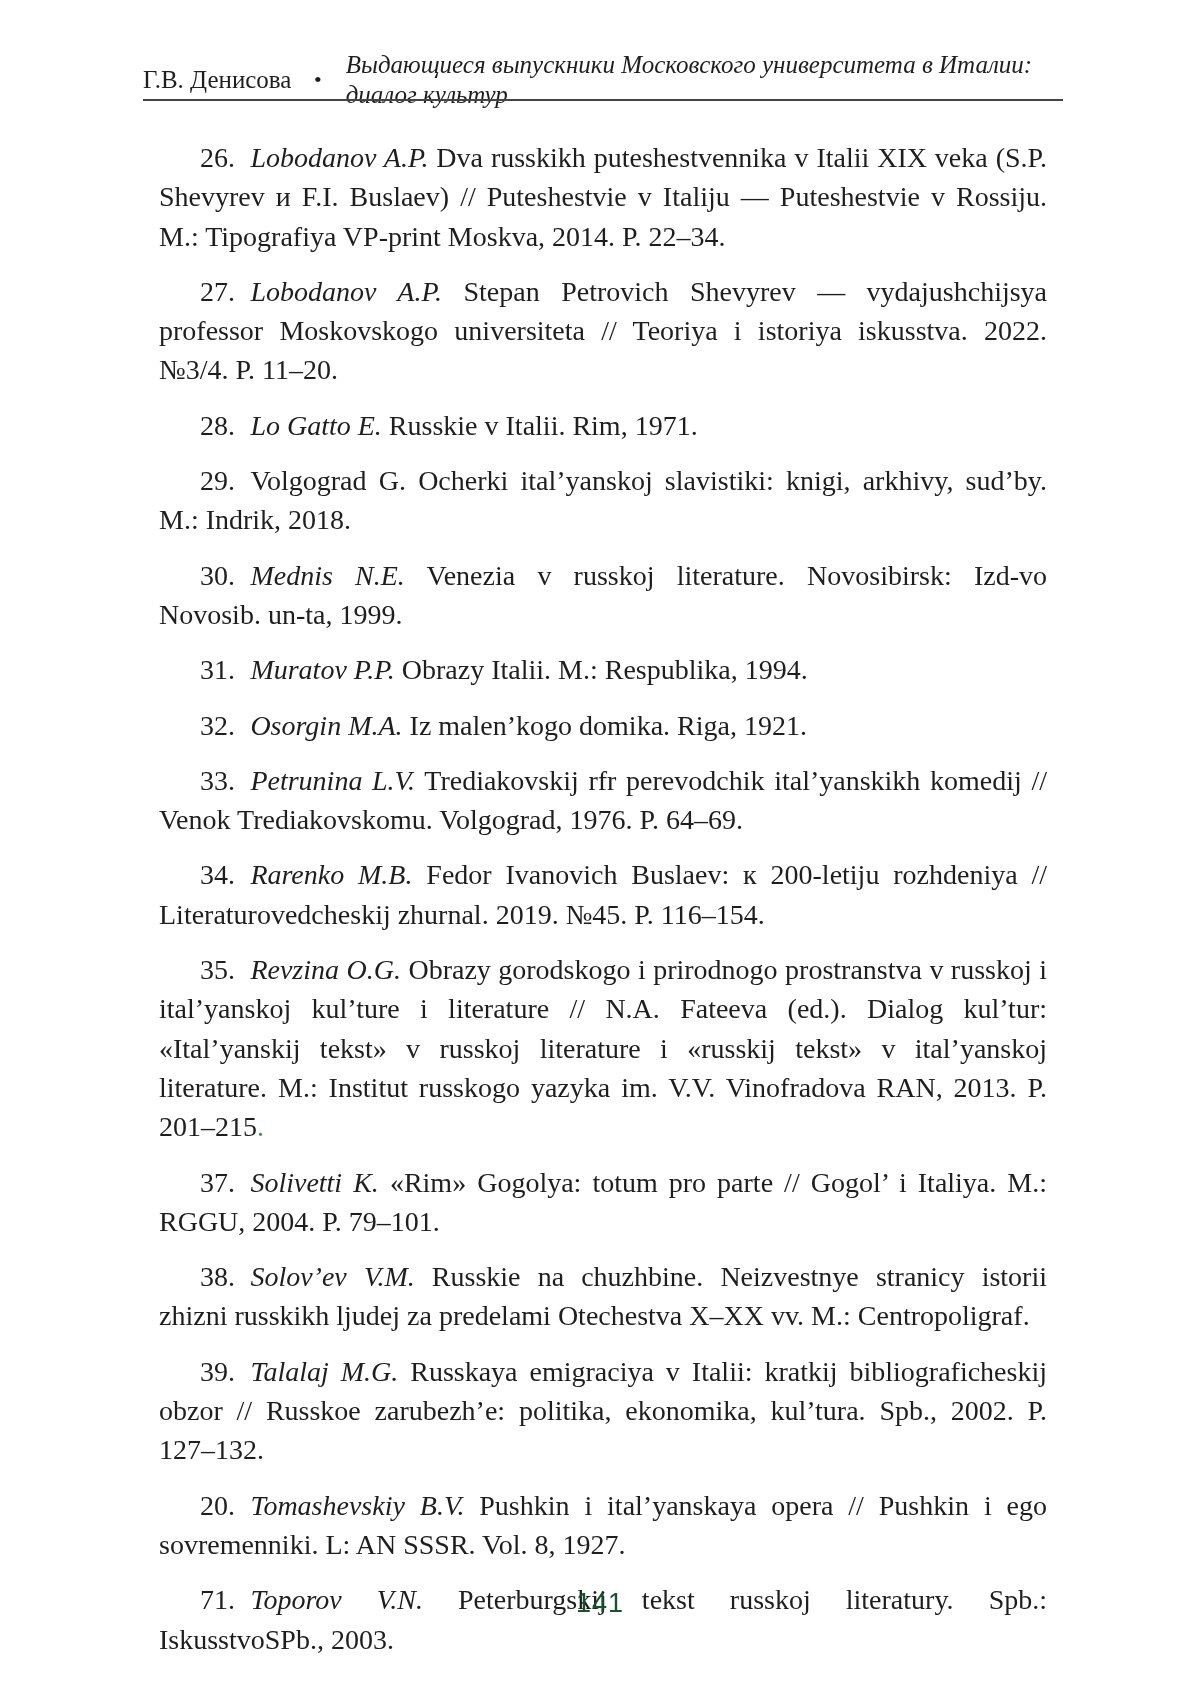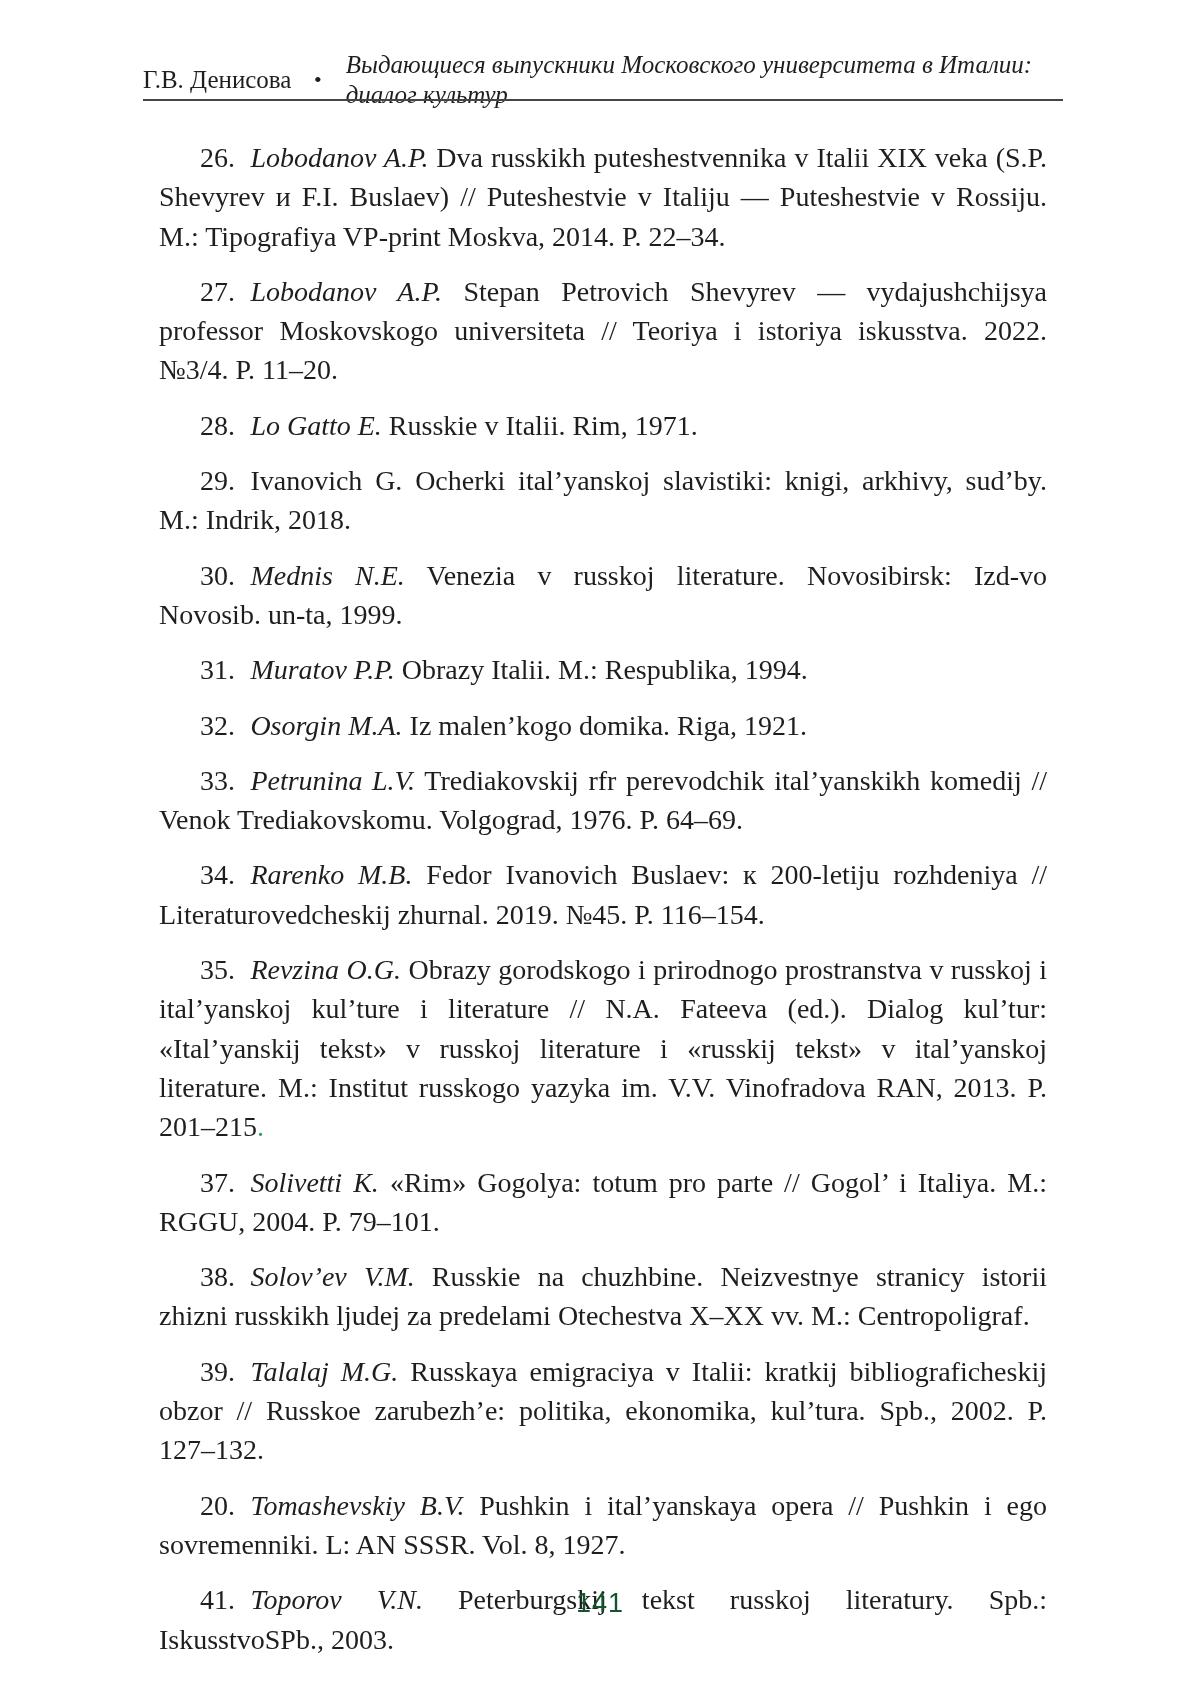--- a/index.html
+++ b/index.html
@@ -85,31 +85,31 @@
       <span>диалог культур</span>
     </span>
   </header>
 
   <hr class="header-rule">
 
   <main class="refs" id="refs">
       <p class="ref"><span class="ref-num">26.</span><span class="ref-author-italic">Lobodanov A.P.</span> <span>Dva russkikh puteshestvennika v Italii XIX veka (S.P. Shevyrev и F.I. Buslaev) // Puteshestvie v Italiju — Puteshestvie v Rossiju. M.: Tipografiya VP-print Moskva, 2014. P. 22–34.</span></p>
       <p class="ref"><span class="ref-num">27.</span><span class="ref-author-italic">Lobodanov A.P.</span> <span>Stepan Petrovich Shevyrev — vydajushchijsya professor Moskovskogo universiteta // Teoriya i istoriya iskusstva. 2022. №3/4. P. 11–20.</span></p>
       <p class="ref"><span class="ref-num">28.</span><span class="ref-author-italic">Lo Gatto E.</span> <span>Russkie v Italii. Rim, 1971.</span></p>
-      <p class="ref"><span class="ref-num">29.</span><span class="ref-author">Ivanovich G.</span> <span>Ocherki ital’yanskoj slavistiki: knigi, arkhivy, sud’by. M.: Indrik, 2018.</span></p>
+      <p class="ref"><span class="ref-num">29.</span><span class="ref-author">Volgograd G.</span> <span>Ocherki ital’yanskoj slavistiki: knigi, arkhivy, sud’by. M.: Indrik, 2018.</span></p>
       <p class="ref"><span class="ref-num">30.</span><span class="ref-author-italic">Mednis N.E.</span> <span>Venezia v russkoj literature. Novosibirsk: Izd-vo Novosib. un-ta, 1999.</span></p>
       <p class="ref"><span class="ref-num">31.</span><span class="ref-author-italic">Muratov P.P.</span> <span>Obrazy Italii. M.: Respublika, 1994.</span></p>
       <p class="ref"><span class="ref-num">32.</span><span class="ref-author-italic">Osorgin M.A.</span> <span>Iz malen’kogo domika. Riga, 1921.</span></p>
       <p class="ref"><span class="ref-num">33.</span><span class="ref-author-italic">Petrunina L.V.</span> <span>Trediakovskij rfr perevodchik ital’yanskikh komedij // Venok Trediakovskomu. Volgograd, 1976. P. 64–69.</span></p>
       <p class="ref"><span class="ref-num">34.</span><span class="ref-author-italic">Rarenko M.B.</span> <span>Fedor Ivanovich Buslaev: к 200-letiju rozhdeniya // Literaturovedcheskij zhurnal. 2019. №45. P. 116–154.</span></p>
       <p class="ref"><span class="ref-num">35.</span><span class="ref-author-italic">Revzina O.G.</span> <span>Obrazy gorodskogo i prirodnogo prostranstva v russkoj i ital’yanskoj kul’ture i literature // N.A. Fateeva (ed.). Dialog kul’tur: «Ital’yanskij tekst» v russkoj literature i «russkij tekst» v ital’yanskoj literature. M.: Institut russkogo yazyka im. V.V. Vinofradova RAN, 2013. P. 201–215</span><span style="color: rgb(46, 158, 90);">.</span></p>
       <p class="ref"><span class="ref-num">37.</span><span class="ref-author-italic">Solivetti K.</span> <span>«Rim» Gogolya: totum pro parte // Gogol’ i Italiya. M.: RGGU, 2004. P. 79–101.</span></p>
       <p class="ref"><span class="ref-num">38.</span><span class="ref-author-italic">Solov’ev V.M.</span> <span>Russkie na chuzhbine. Neizvestnye stranicy istorii zhizni russkikh ljudej za predelami Otechestva X–XX vv. M.: Centropoligraf.</span></p>
       <p class="ref"><span class="ref-num">39.</span><span class="ref-author-italic">Talalaj M.G.</span> <span>Russkaya emigraciya v Italii: kratkij bibliograficheskij obzor // Russkoe zarubezh’e: politika, ekonomika, kul’tura. Spb., 2002. P. 127–132.</span></p>
       <p class="ref"><span class="ref-num">20.</span><span class="ref-author-italic">Tomashevskiy B.V.</span> <span>Pushkin i ital’yanskaya opera // Pushkin i ego sovremenniki. L: AN SSSR. Vol. 8, 1927.</span></p>
-      <p class="ref"><span class="ref-num">41.</span><span class="ref-author-italic">Toporov V.N.</span> <span>Peterburgskij tekst russkoj literatury. Spb.: IskusstvoSPb., 2003.</span></p>
+      <p class="ref"><span class="ref-num">71.</span><span class="ref-author-italic">Toporov V.N.</span> <span>Peterburgskij tekst russkoj literatury. Spb.: IskusstvoSPb., 2003.</span></p>
     </main>
 
   <footer class="footer">
     <span class="page-number">141</span>
   </footer>
 
 </div>
 
 </body></html>

